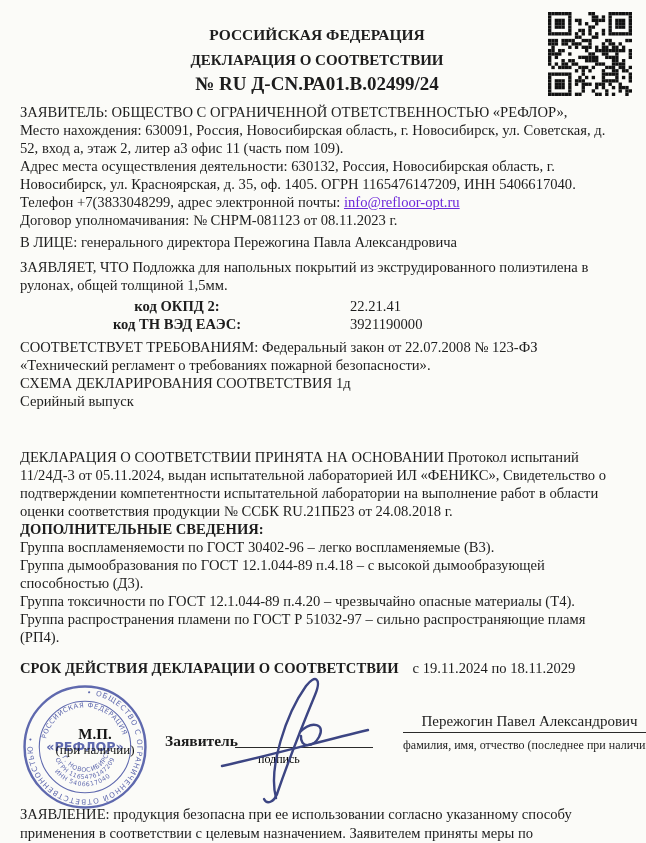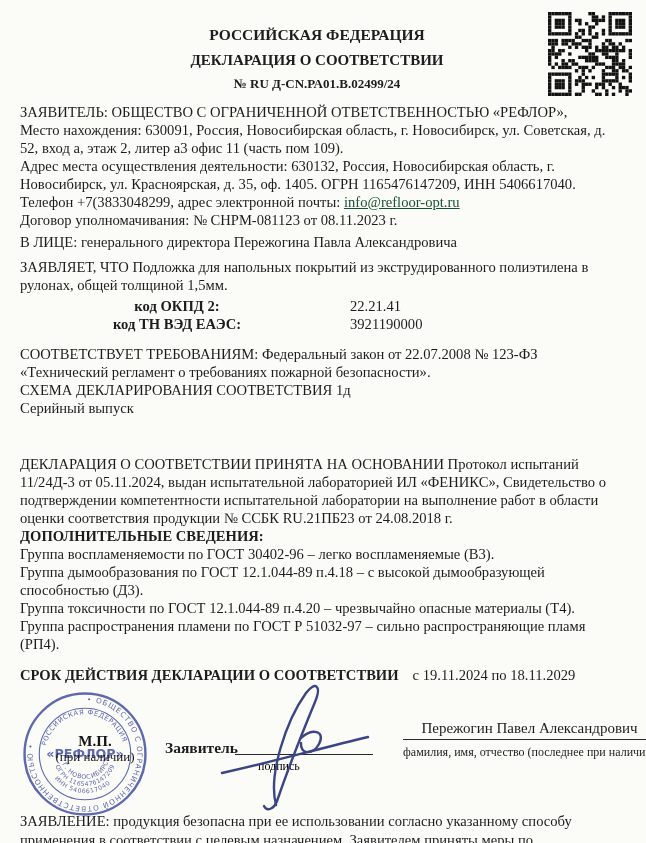--- a/index.html
+++ b/index.html
@@ -9,30 +9,30 @@
     background:#fbfbf8; color:#1d1d1d;
     font-family:"Liberation Serif","DejaVu Serif",serif;
     font-size:14.6px; line-height:18px;
     position:relative;
   }
   .page { padding:20px 32px 0 20px; position:relative; width:646px; height:641px; }
   .qr { position:absolute; top:12px; right:14px; width:84px; height:84px; fill:#111; }
   .hdr { text-align:center; font-weight:bold; }
   .hdr-country { font-size:15.5px; line-height:26px; margin-top:2px; }
   .hdr-title   { font-size:15px;  line-height:24px; }
-  .hdr-number  { font-size:13px;  line-height:24px; }
+  .hdr-number  { font-size:19px;  line-height:24px; }
   .para { margin-top:7px; }
   .b { font-weight:normal; }
-  .email { text-decoration:underline; color:#14532d;margin-top:30px; }
+  .email { text-decoration:underline; color:#6d28d9;margin-top:30px; }
   .rep { margin-top:4px; }
   .declares { margin-top:7px; }
   .codes { margin-top:3px; }
   .code-row { white-space:nowrap; }
   .code-label { display:inline-block; width:330px; text-align:center; font-weight:bold; padding-right:16px; }
-  .compliance { margin-top:12px; }
+  .compliance { margin-top:5px; }
   .scheme-line { }
   .serial { }
   .basis { margin-top:38px; }
   .additional-label { font-weight:bold; }
   .validity { margin-top:13px; font-weight:bold; }
   .validity .val { font-weight:normal; padding-left:14px; }
   .sig-section { position:relative; height:116px; margin-top:9px; }
   .stamp-svg { position:absolute; left:2px; top:-2px; width:126px; height:126px; opacity:.88; }
   .mp { position:absolute; left:23px; top:40px; width:104px; text-align:center; color:#151515; z-index:2; }
   .mp-1 { font-weight:bold; font-size:15px; line-height:16px; }

